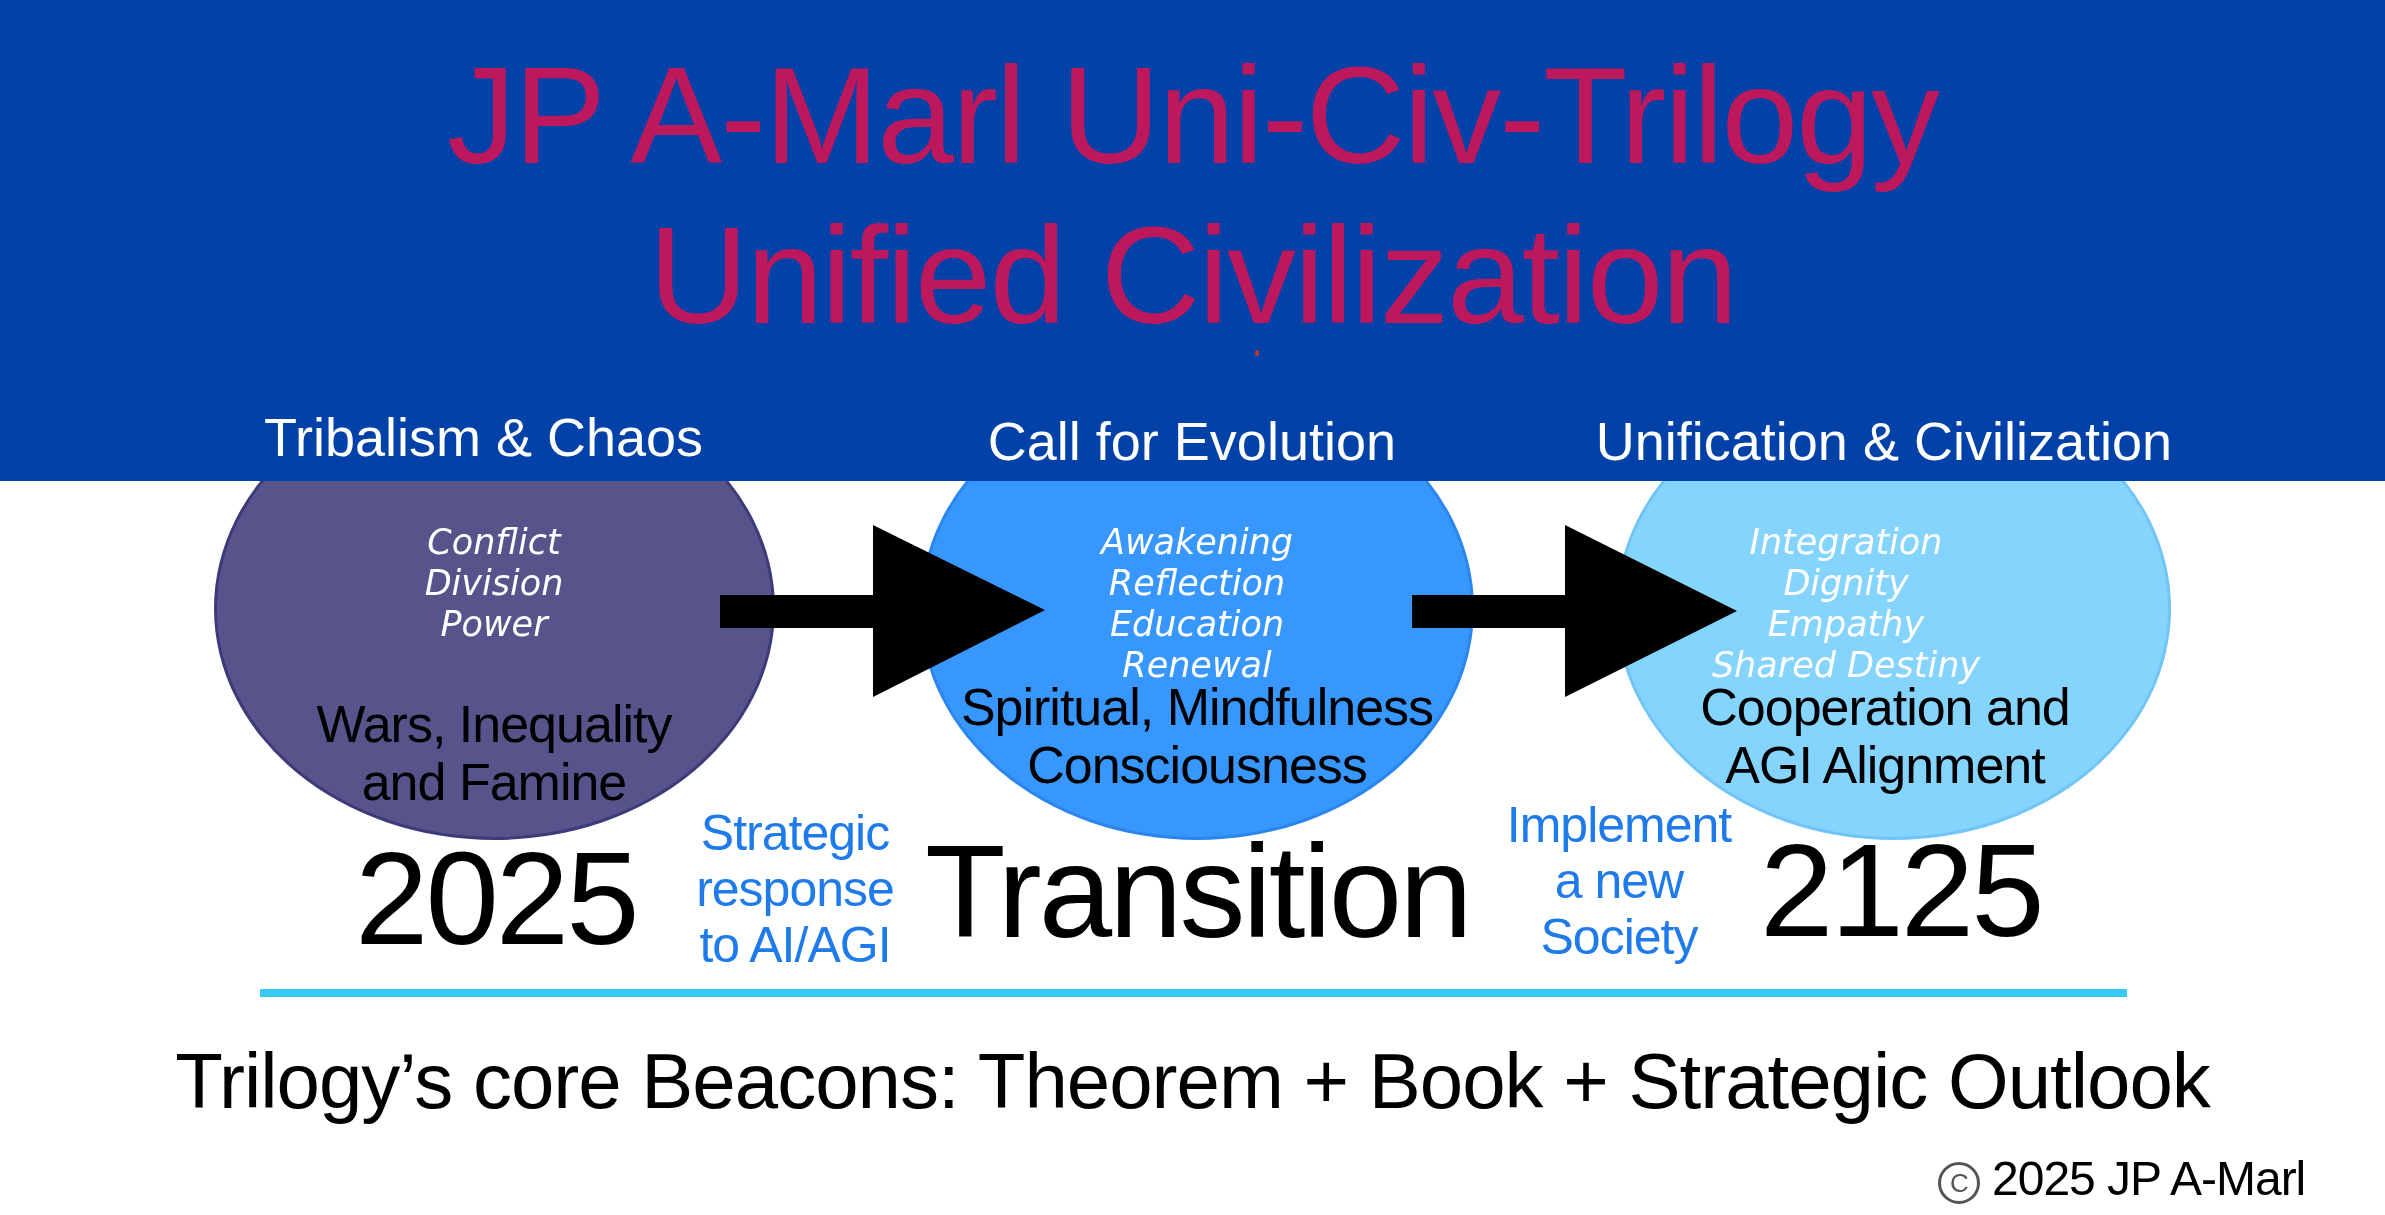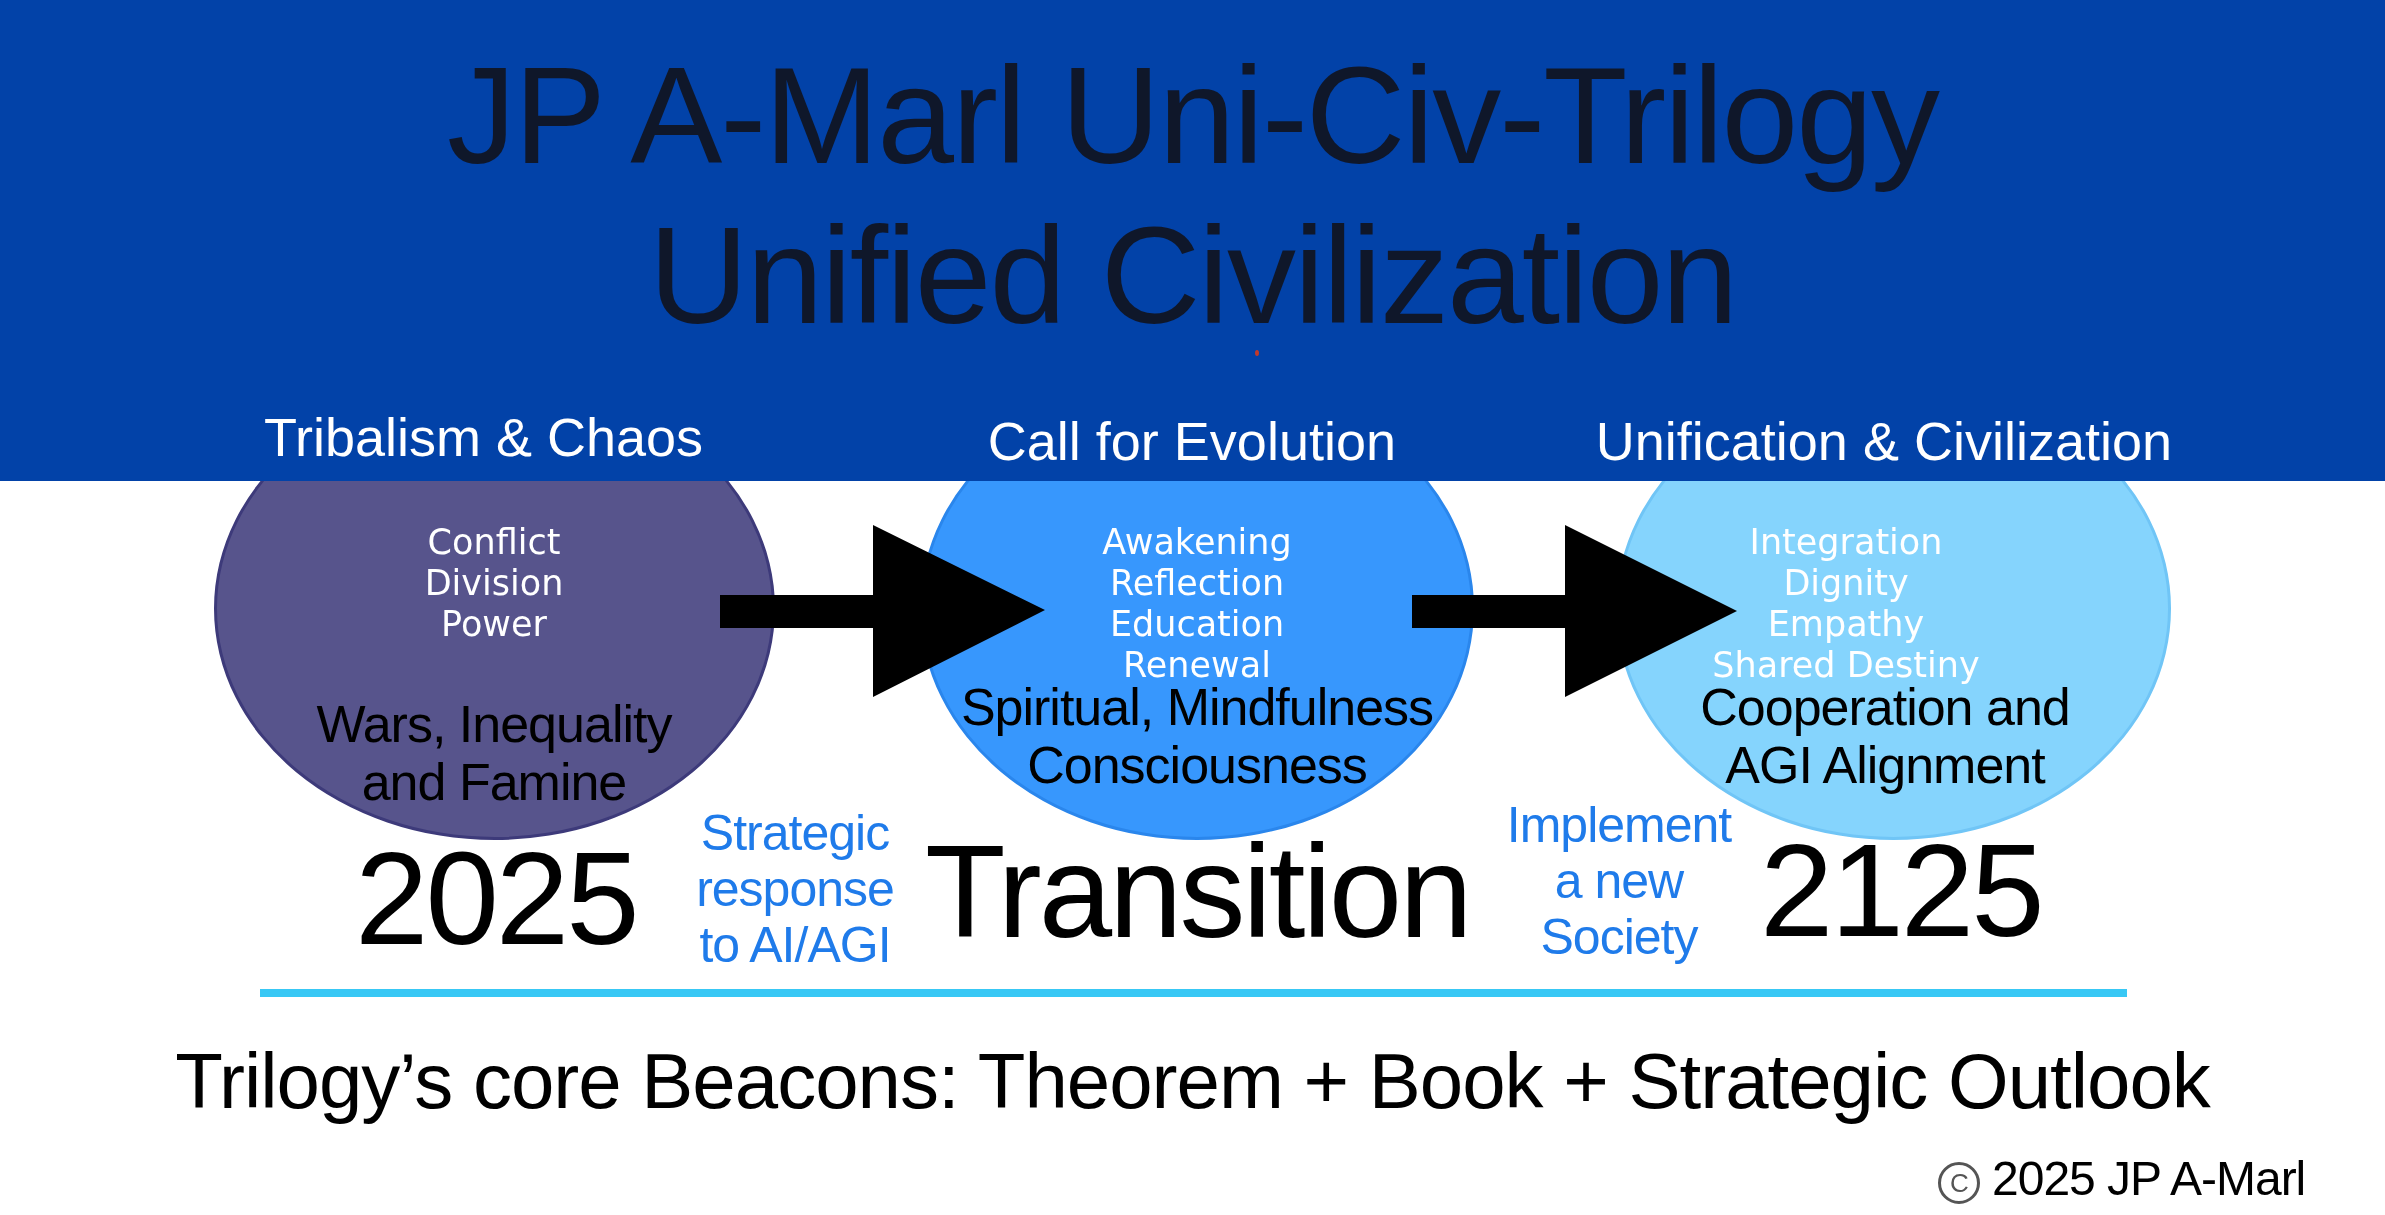--- a/index.html
+++ b/index.html
@@ -1,23 +1,23 @@
 <!DOCTYPE html>
 <html style="--band: #0242A8; --note: #1F7BEA;"><head>
 <meta charset="utf-8">
 <style>
   html, body { margin:0; padding:0; background:#ffffff; }
   body { width:2385px; height:1215px; position:relative; overflow:hidden; font-family:"Liberation Sans", sans-serif; }
   .abs { position:absolute; }
   .band { left:0; top:0; width:2385px; height:481px; background:var(--band); z-index:2; }
-  .title { left:0; width:2385px; text-align:center; color:#0f172a; font-size:138px; line-height:1; white-space:nowrap; z-index:3; letter-spacing:-2px; }
+  .title { left:0; width:2385px; text-align:center; color:#be185d; font-size:138px; line-height:1; white-space:nowrap; z-index:3; letter-spacing:-2px; }
   .stage-label { color:#ffffff; font-size:54px; line-height:1; white-space:nowrap; text-align:right; z-index:3; }
   .red-dot { width:4px; height:6px; border-radius:50%; z-index:3; }
   .circle { border-radius:50%; z-index:1; box-sizing:border-box; border-width:3px; border-style:solid; }
-  .words { z-index:4; text-align:center; color:#ffffff; font-family:"DejaVu Sans", sans-serif; font-size:35px; line-height:41px; white-space:nowrap; }
+  .words { z-index:4; text-align:center; color:#ffffff; font-family:"DejaVu Sans", sans-serif; font-size:35px; line-height:41px; white-space:nowrap;font-style:italic; }
   .summary { z-index:4; text-align:center; color:#000000; font-size:52px; line-height:58px; white-space:nowrap; letter-spacing:-1px; }
   .arrow { z-index:5; }
   .year { color:#000; font-size:132px; line-height:1; white-space:nowrap; letter-spacing:-3px; }
   .transition { color:#000; font-size:132px; line-height:1; white-space:nowrap; letter-spacing:-3px; }
   .note { color:var(--note); font-size:50px; line-height:56px; text-align:center; white-space:nowrap; letter-spacing:-1px; }
   .rule { height:8px; }
   .tagline { left:0; width:2385px; text-align:center; color:#000; font-size:78px; line-height:1; white-space:nowrap; letter-spacing:-1px; }
   .copyright { color:#000; font-size:48px; line-height:1; white-space:nowrap; letter-spacing:-1px; }
   .copy-sym { display:inline-block; width:36px; height:36px; border:3px solid #555; border-radius:50%; font-size:26px; line-height:36px; text-align:center; color:#555; vertical-align:3px; margin-right:12px; box-sizing:content-box; }
 </style>

